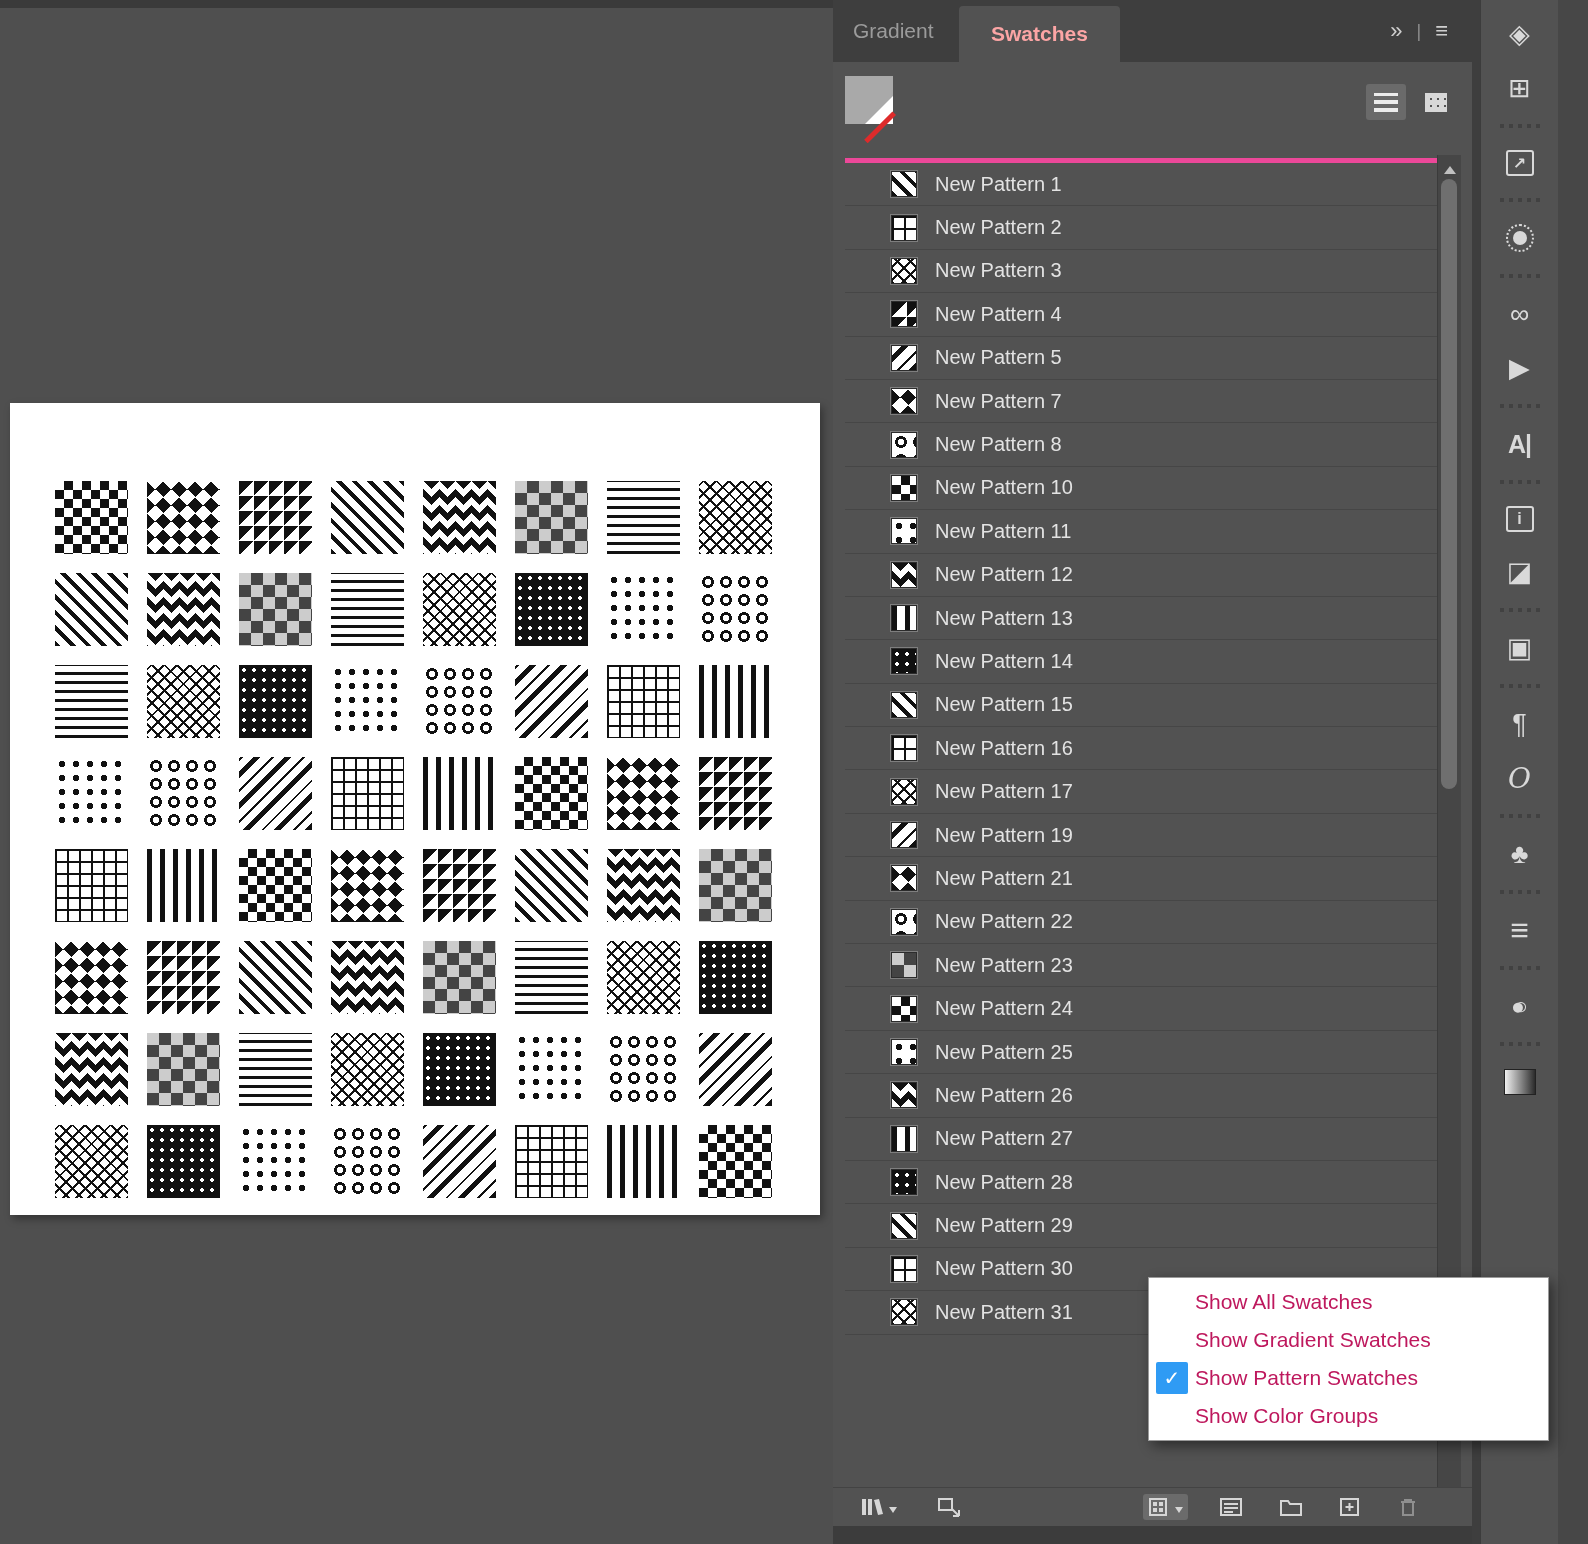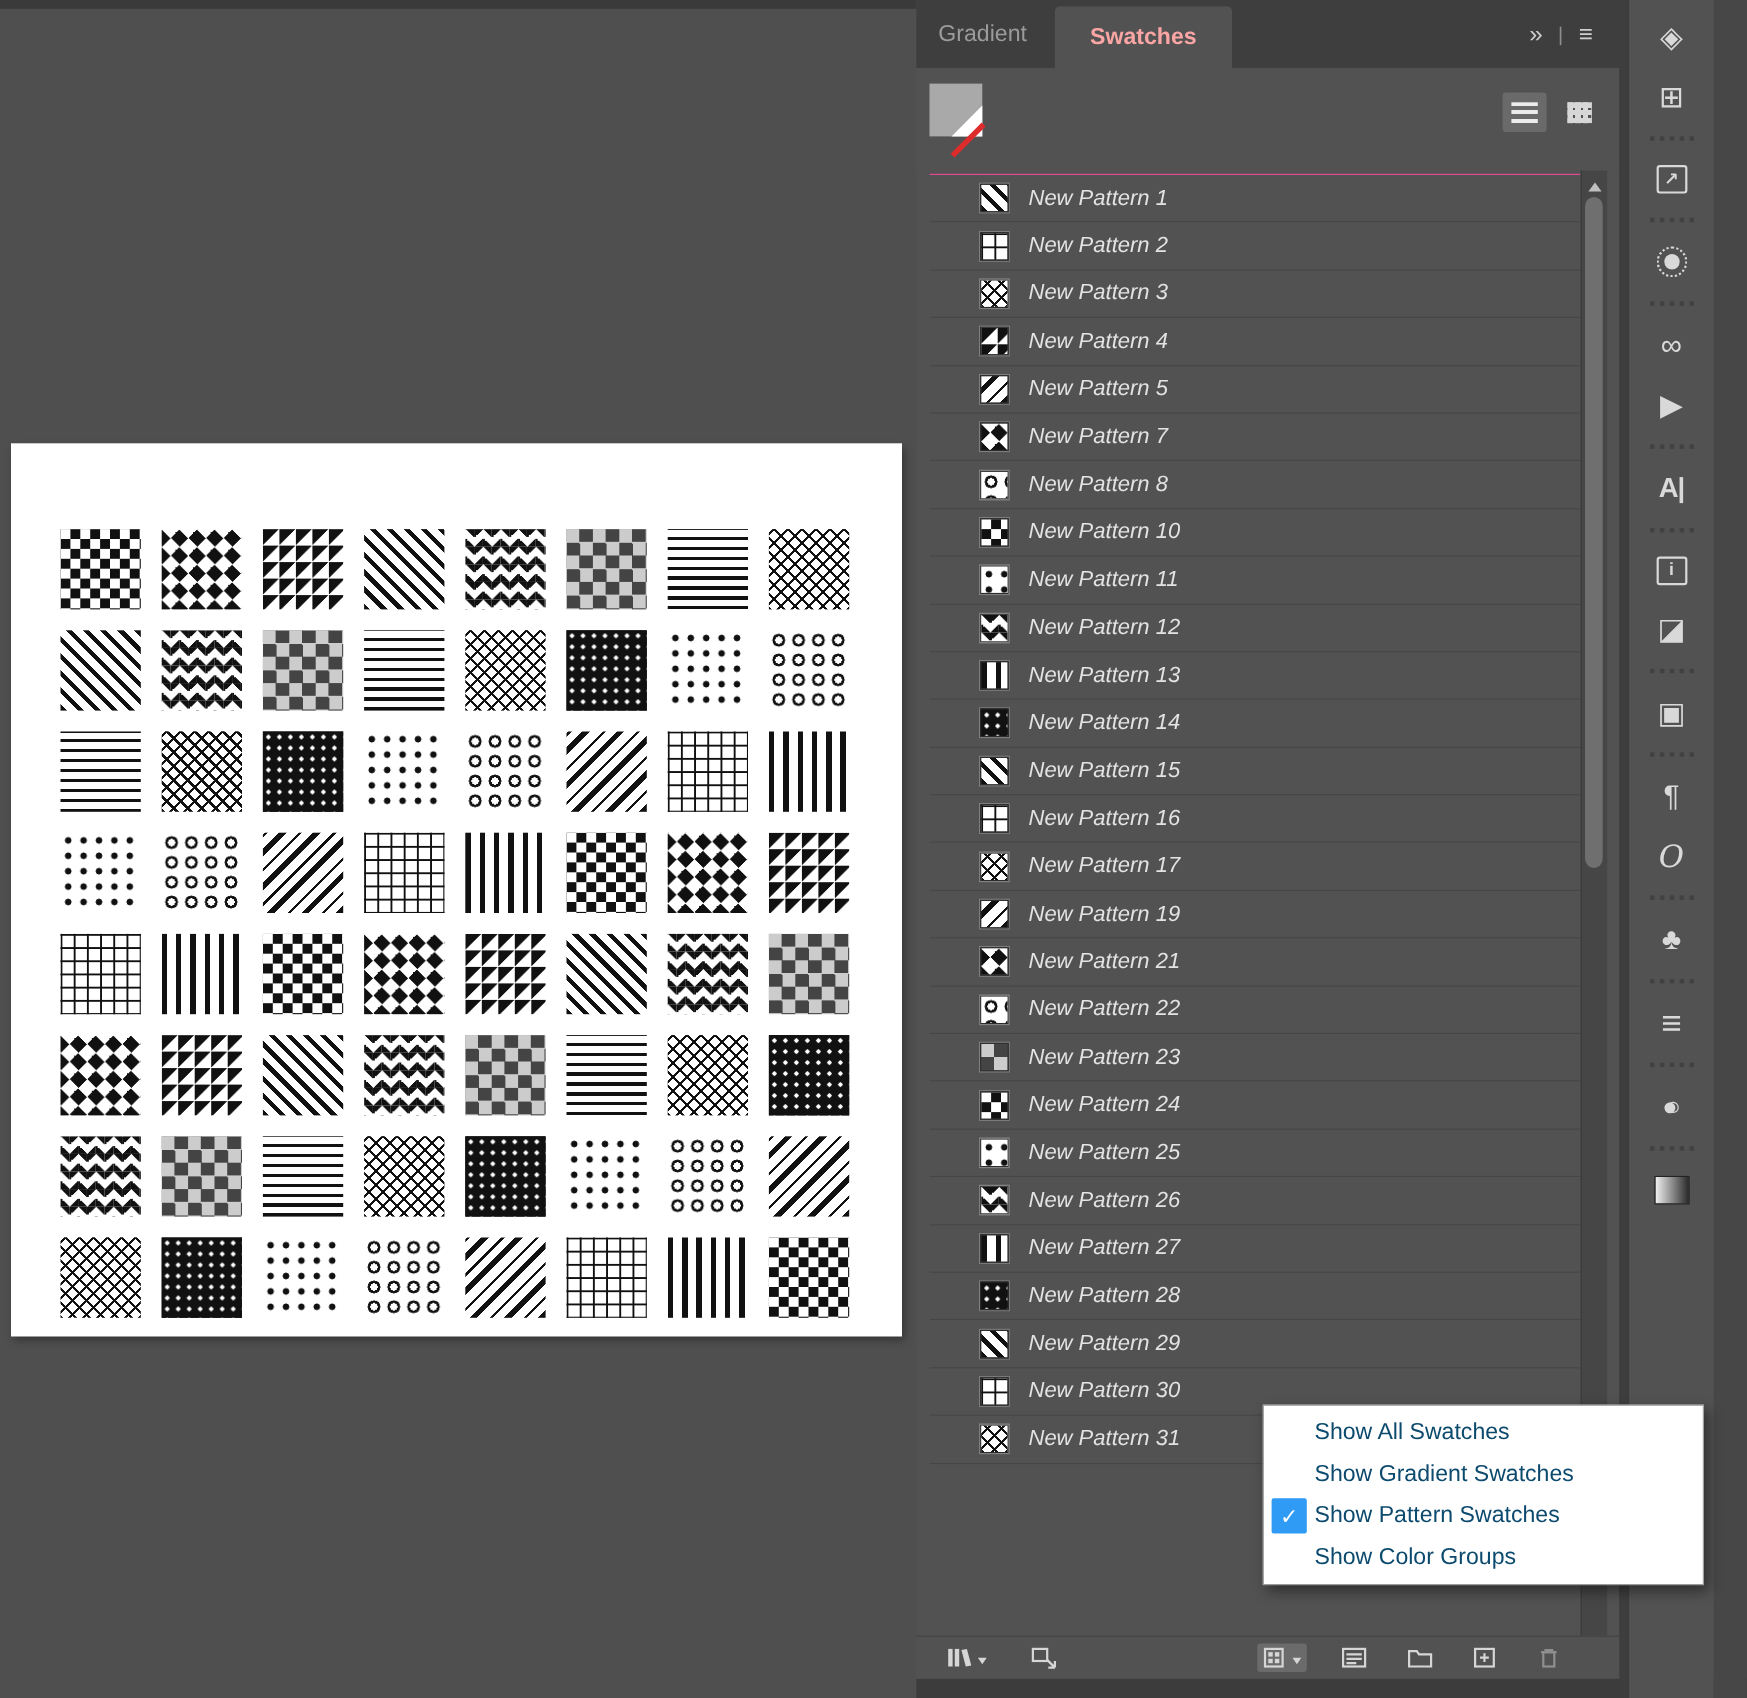--- a/index.html
+++ b/index.html
@@ -56,21 +56,21 @@
                              transform:rotate(-45deg);transform-origin:right bottom;}
   .view-toggles{position:absolute;right:16px;top:22px;display:flex;gap:10px;}
   .vt-btn{width:40px;height:36px;display:flex;align-items:center;justify-content:center;border-radius:3px;}
   .vt-btn.active{background:#6a6a6a;}
   .vt-glyph-list{width:24px;height:19px;background:repeating-linear-gradient(0deg,#ececec 0 4px,transparent 4px 8px);}
   .vt-glyph-grid{width:22px;height:19px;
      background-image:repeating-linear-gradient(0deg,#d7d7d7 0 5px,transparent 5px 7px),
                       repeating-linear-gradient(90deg,#d7d7d7 0 5px,transparent 5px 7px);}
 
   #swatch-list{position:absolute;left:12px;top:158px;width:592px;height:1329px;overflow:hidden;
-               border-top:1px solid #ec4899;font-style:italic;}
+               border-top:5px solid #ec4899;}
   .swatch-row{height:43.4px;box-sizing:border-box;border-bottom:1px solid #464646;
               display:flex;align-items:center;padding-left:46px;gap:18px;}
   .swatch-thumb{width:24px;height:24px;flex:0 0 24px;border:1px solid #2c2c2c;box-shadow:0 0 0 1px #7e7e7e;}
   .swatch-label{color:#e3e3e3;font-size:20px;white-space:nowrap;}
 
   .scrollbar{position:absolute;left:604px;top:155px;width:23px;height:1332px;background:#464646;
              border-left:1px solid #3b3b3b;}
   .scroll-up{width:0;height:0;border:6px solid transparent;border-bottom:8px solid #c0c0c0;margin:5px auto 0;}
   .scroll-thumb{position:absolute;left:3px;top:24px;width:16px;height:610px;background:#6f6f6f;border-radius:8px;}
 
@@ -108,21 +108,21 @@
   .right-edge{position:absolute;left:1558px;top:0;width:30px;height:1544px;background:#474747;}
 
   
   #context-menu{position:absolute;left:1148px;top:1277px;width:399px;background:#ffffff;
                 border:1px solid #9a9a9a;box-shadow:4px 5px 12px rgba(0,0,0,.45);
                 padding:5px 0;z-index:50;}
   .menu-item{height:38px;display:flex;align-items:center;}
   .menu-check{width:46px;display:flex;align-items:center;justify-content:center;flex:0 0 46px;}
   .check-box{width:32px;height:32px;background:#2f9bf4;color:#fff;display:flex;align-items:center;
              justify-content:center;font-size:20px;border-radius:2px;}
-  .menu-label{font-size:21px;color:#0c4a6e;white-space:nowrap;}
+  .menu-label{font-size:21px;color:#be185d;white-space:nowrap;}
 </style>
 </head>
 <body>
 
 <div class="pasteboard" data-name="pasteboard">
   <div class="canvas-top-strip" data-name="canvas-top-strip"></div>
   <div class="artboard" data-name="artboard">
     <div id="pattern-grid" data-name="pattern-grid">
         <div class="tile pat-0" data-name="pattern-tile"></div>
         <div class="tile pat-5" data-name="pattern-tile"></div>

